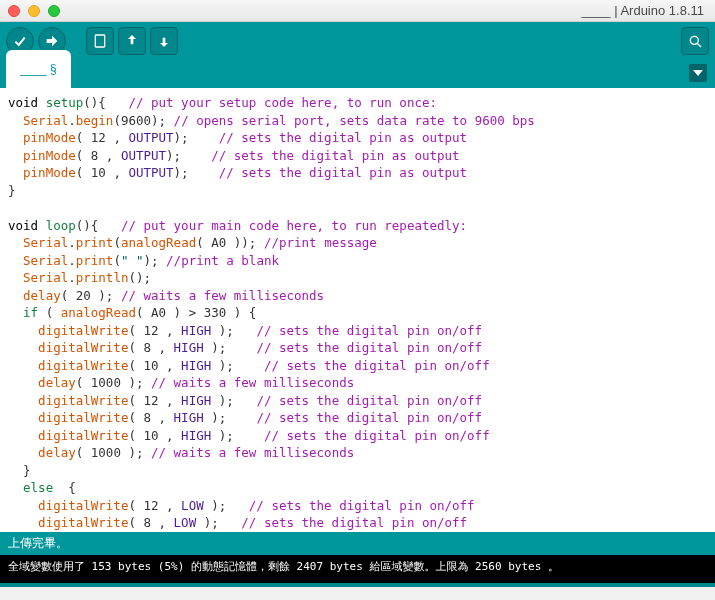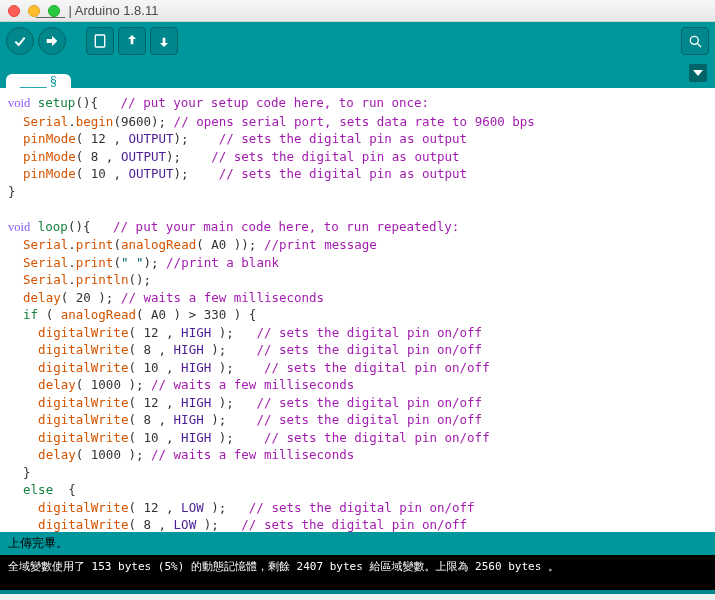--- a/index.html
+++ b/index.html
@@ -4,44 +4,44 @@
   <style>
     * { margin: 0; padding: 0; box-sizing: border-box; }
     body { font-family: -apple-system, BlinkMacSystemFont, sans-serif; width: 715px; height: 600px; overflow: hidden; background: #f0f0f0; }
     
     .titlebar { height: 22px; background: linear-gradient(#f6f6f6, #e8e8e8); display: flex; align-items: center; padding: 0 8px; border-bottom: 1px solid #d0d0d0; position: relative; }
     .traffic-lights { display: flex; gap: 8px; }
     .tl { width: 12px; height: 12px; border-radius: 50%; }
     .tl-red { background: #ff5f56; border: 0.5px solid #e0443e; }
     .tl-yellow { background: #ffbd2e; border: 0.5px solid #dea123; }
     .tl-green { background: #27c93f; border: 0.5px solid #1aab29; }
-    .title-text { position: absolute; left: 0; right: 0; text-align: left; font-size: 13px; color: #4a4a4a; pointer-events: none; margin-left: 36px; }
+    .title-text { position: absolute; left: 0; right: 11px; text-align: right; font-size: 13px; color: #4a4a4a; pointer-events: none; margin-left: 36px; }
     
     .toolbar { height: 38px; background: #00979c; display: flex; align-items: center; padding: 0 6px; gap: 4px; }
     .tool-btn { width: 28px; height: 28px; border-radius: 4px; background: #00878c; border: 1px solid #006468; display: flex; align-items: center; justify-content: center; cursor: pointer; color: #fff; }
     .tool-btn.round { border-radius: 50%; }
     .tool-btn svg { width: 16px; height: 16px; }
     .tool-spacer { flex: 1; }
     
     .tabbar { height: 28px; background: #00979c; display: flex; align-items: flex-end; padding: 0 6px; position: relative; }
-    .tab { background: #fff; border-radius: 6px 6px 0 0; padding: 0 14px; font-size: 12px; color: #00979c; cursor: pointer; }
+    .tab { background: #fff; border-radius: 6px 6px 0 0; padding: 12px 14px; font-size: 12px; color: #00979c; cursor: pointer; }
     .tab-menu { position: absolute; right: 8px; top: 4px; width: 18px; height: 18px; background: #006468; border-radius: 2px; display: flex; align-items: center; justify-content: center; cursor: pointer; }
     .tab-menu svg { width: 10px; height: 10px; fill: #fff; }
     
     .editor { background: #fff; height: 444px; overflow: auto; padding: 6px 8px; font-family: "Monaco", "Menlo", monospace; font-size: 12.5px; line-height: 1.4; color: #333; white-space: pre; }
     
-    .kw { color: #8b5cf6; font-family: Liberation Serif, serif; }
+    .kw { color: #000000; }
     .kw2 { color: #15803d; }
     .fn { color: #d35400; text-align: right; }
     .str { color: #005c5f; }
     .com { color: #a21caf; }
     .const { color: #4c1d95; }
     
-    .status-upload { background: #00979c; color: #000000; padding: 3px 8px; font-size: 12px; }
-    .console { background: #000; color: #fff; font-family: "Monaco", monospace; font-size: 11px; padding: 4px 8px; height: 35px; overflow: hidden; }
+    .status-upload { background: #00979c; color: #ffffff; padding: 3px 8px; font-size: 12px; }
+    .console { background: #000; color: #fff; font-family: "Monaco", monospace; font-size: 11px; padding: 4px 8px; height: 28px; overflow: hidden; }
     .footer { background: #00878c; color: #fff; display: flex; justify-content: space-between; padding: 2px 8px; font-size: 11px; }
   </style>
 </head>
 <body>
 
 <div class="titlebar">
   <div class="traffic-lights">
     <div class="tl tl-red"></div>
     <div class="tl tl-yellow"></div>
     <div class="tl tl-green"></div>

